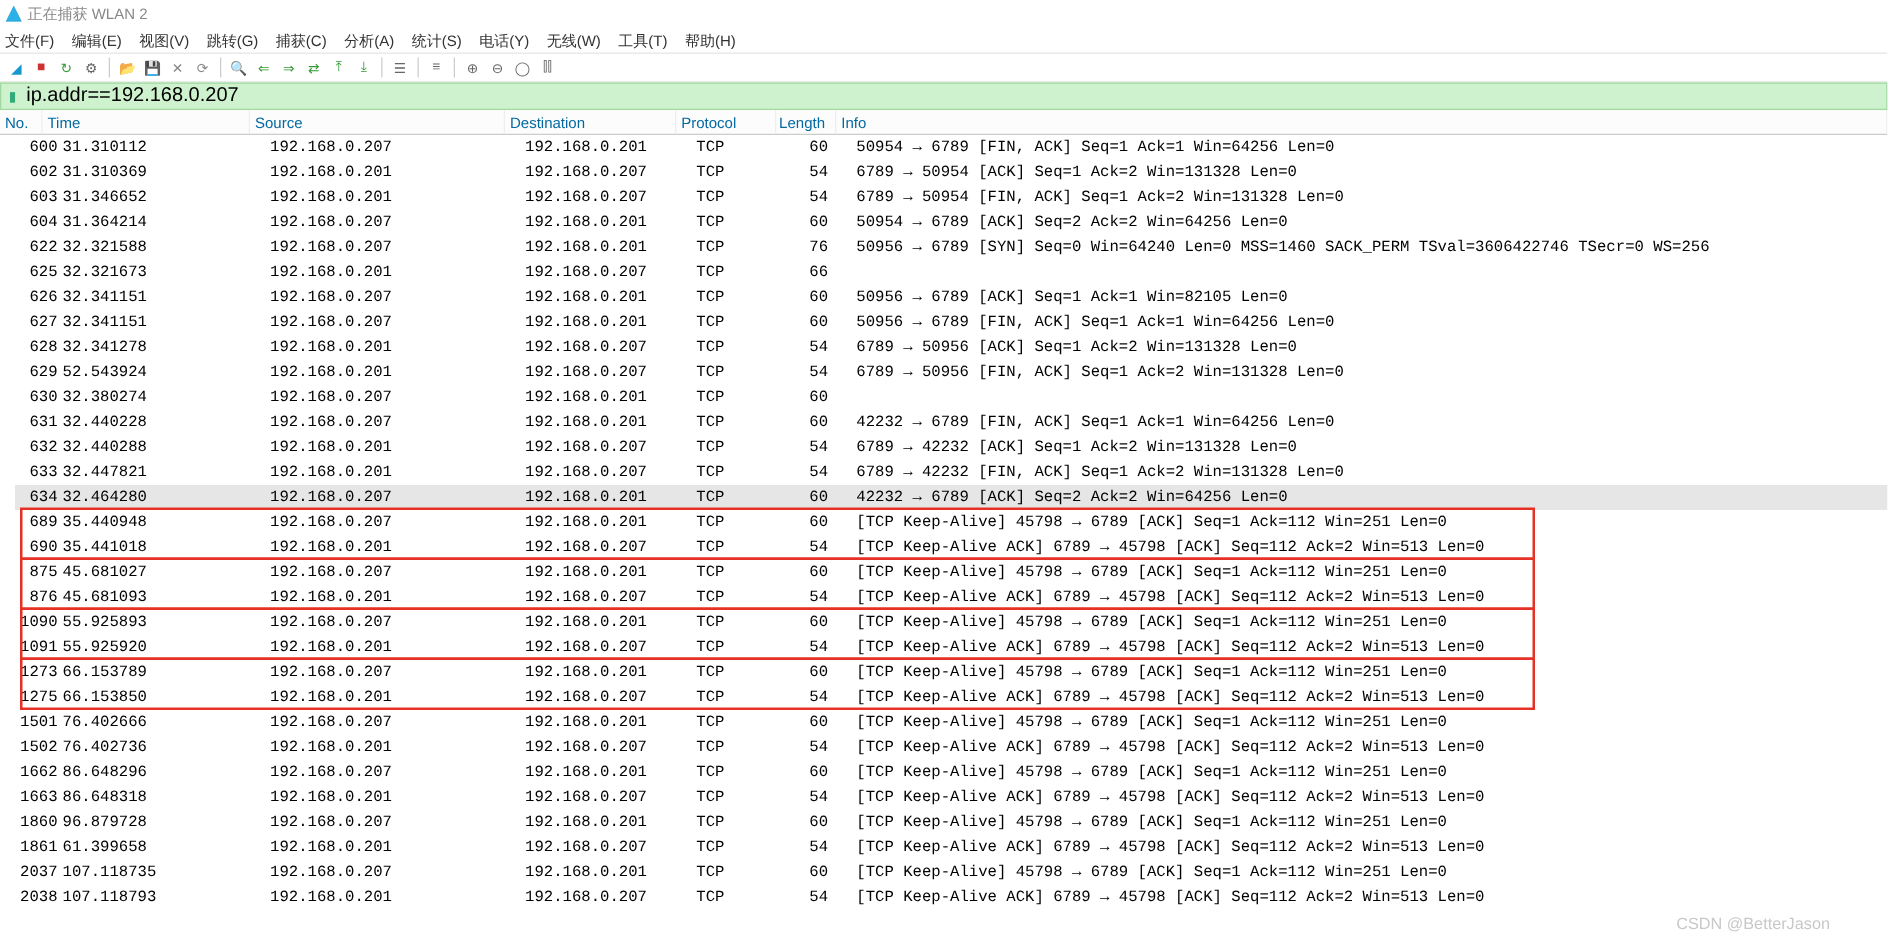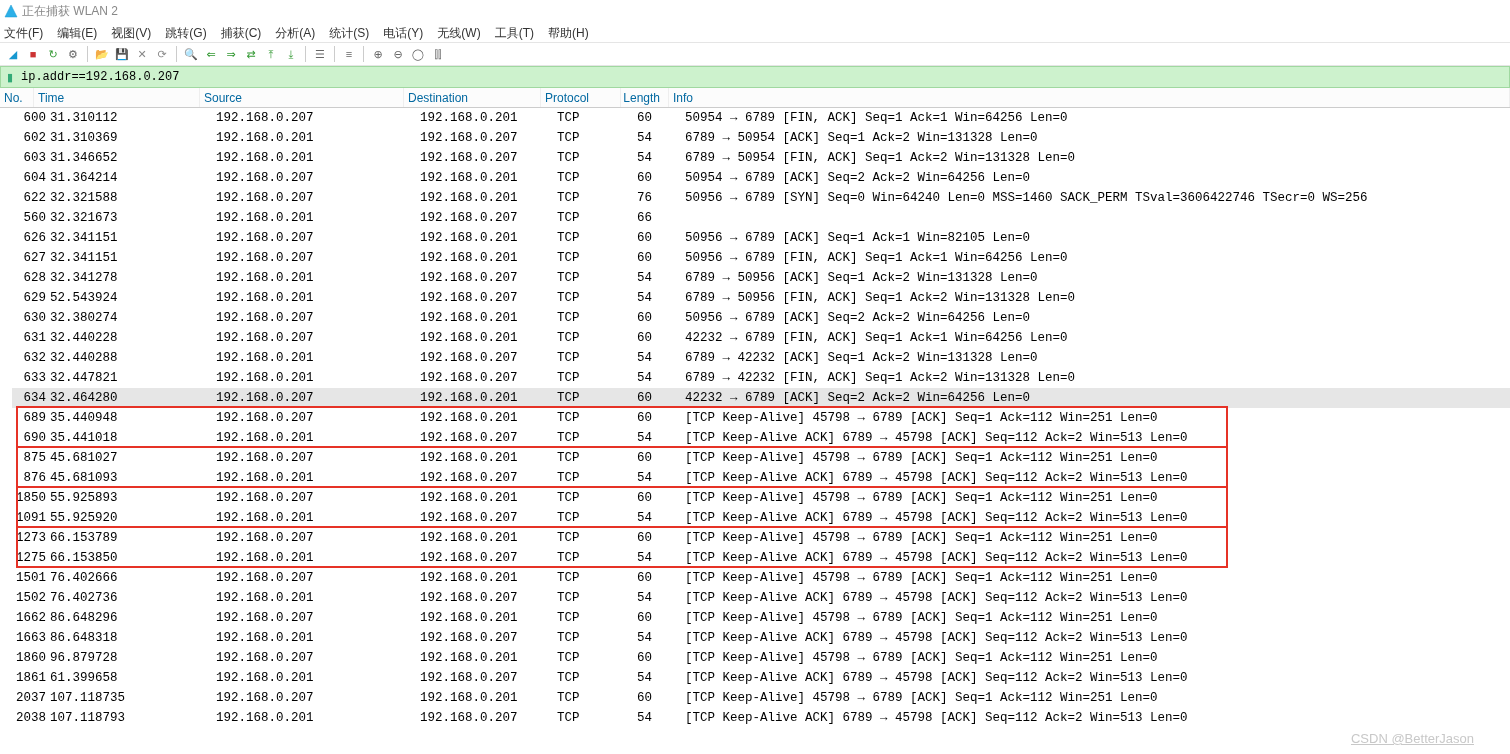--- a/index.html
+++ b/index.html
@@ -6,31 +6,31 @@
 body { font-family:"Microsoft YaHei",Arial,sans-serif; font-size:12px; background:#fff; color:#000; width:1510px; height:754px; overflow:hidden; position:relative; }
 .title-bar { height:22px; display:flex; align-items:center; padding-left:4px; background:#fff; color:#888; font-size:12px; }
 .title-bar .icon { width:14px; height:14px; margin-right:4px; display:inline-flex; align-items:center; justify-content:center; }
 .menu-bar { height:20px; display:flex; align-items:flex-end; padding-left:4px; background:#fff; }
 .menu-bar span { margin-right:14px; color:#333; cursor:default; }
 .toolbar { height:24px; display:flex; align-items:center; padding-left:4px; background:#fff; border-bottom:1px solid #e5e5e5; border-top:1px solid #e5e5e5; gap:2px; }
 .tb-btn { width:18px; height:18px; display:inline-flex; align-items:center; justify-content:center; cursor:pointer; font-size:11px; }
 .tb-sep { width:1px; height:16px; background:#ccc; margin:0 3px; }
 .filter-bar { height:22px; display:flex; align-items:center; background:#cdf2cd; border:1px solid #a0d8a0; }
 .filter-bar .book { width:18px; height:18px; display:inline-flex; align-items:center; justify-content:center; font-size:11px; color:#3a7; }
-.filter-input { flex:1; height:20px; border:none; background:transparent; font-family:Liberation Mono, monospace; font-size:12px; padding-left:2px; outline:none; }
+.filter-input { flex:1; height:20px; border:none; background:transparent; font-family:Liberation Sans, sans-serif; font-size:16px; padding-left:2px; outline:none; }
 .headers { height:20px; display:flex; align-items:center; border-bottom:1px solid #ccc; font-size:12px; color:#0369a1; background:#fcfcfc; }
 .headers > div { padding-left:4px; border-right:1px solid #eee; height:100%; display:flex; align-items:center; overflow:hidden; }
-.c-no{width:34px}.c-time{width:166px}.c-src{width:204px}.c-dst{width:137px}.c-prot{width:80px}.c-len{width:48px;text-align:left;padding-right:8px;justify-content:flex-end}.c-info{flex:1}
+.c-no{width:34px}.c-time{width:166px}.c-src{width:204px}.c-dst{width:137px}.c-prot{width:80px}.c-len{width:48px;text-align:center;padding-right:8px;justify-content:flex-end}.c-info{flex:1}
 .packet-list { font-family:Consolas,"Courier New",monospace; font-size:12.5px; line-height:20px; position:relative; }
 .row { display:flex; height:20px; align-items:center; white-space:pre;margin-left:12px; }
 .row.sel { background:#e6e6e6; }
 .row > div { padding-left:4px; overflow:hidden; }
 .c-infov{flex:1}
 .red-box { position:absolute; border:2px solid #e63226; pointer-events:none; left:16px; width:1212px; }
-.watermark { position:absolute; right:36px; bottom:8px; color:#c8c8c8; font-size:13px; font-family:Arial,sans-serif;text-decoration:underline; }
+.watermark { position:absolute; right:46px; bottom:8px; color:#c8c8c8; font-size:13px; font-family:Arial,sans-serif; }
 </style>
 </head>
 <body>
 
 <div class="title-bar">
   <span class="icon">
     <svg width="14" height="14" viewBox="0 0 14 14">
         <path d="M7 1 L13 13 L1 13 Z" fill="#2cb0e8" stroke="#1898d0" stroke-width="0.5"></path>
       </svg>
   </span>
@@ -93,35 +93,35 @@
   <div class="c-len">Length</div>
   <div class="c-info">Info</div>
 </div>
 
 <div class="packet-list" id="packet-list">
     <div class="row"><div class="c-no"> 600</div><div class="c-time">31.310112</div><div class="c-src">192.168.0.207</div><div class="c-dst">192.168.0.201</div><div class="c-prot">TCP</div><div class="c-len">60</div><div class="c-infov">50954 → 6789 [FIN, ACK] Seq=1 Ack=1 Win=64256 Len=0</div></div>
     <div class="row"><div class="c-no"> 602</div><div class="c-time">31.310369</div><div class="c-src">192.168.0.201</div><div class="c-dst">192.168.0.207</div><div class="c-prot">TCP</div><div class="c-len">54</div><div class="c-infov">6789 → 50954 [ACK] Seq=1 Ack=2 Win=131328 Len=0</div></div>
     <div class="row"><div class="c-no"> 603</div><div class="c-time">31.346652</div><div class="c-src">192.168.0.201</div><div class="c-dst">192.168.0.207</div><div class="c-prot">TCP</div><div class="c-len">54</div><div class="c-infov">6789 → 50954 [FIN, ACK] Seq=1 Ack=2 Win=131328 Len=0</div></div>
     <div class="row"><div class="c-no"> 604</div><div class="c-time">31.364214</div><div class="c-src">192.168.0.207</div><div class="c-dst">192.168.0.201</div><div class="c-prot">TCP</div><div class="c-len">60</div><div class="c-infov">50954 → 6789 [ACK] Seq=2 Ack=2 Win=64256 Len=0</div></div>
     <div class="row"><div class="c-no"> 622</div><div class="c-time">32.321588</div><div class="c-src">192.168.0.207</div><div class="c-dst">192.168.0.201</div><div class="c-prot">TCP</div><div class="c-len">76</div><div class="c-infov">50956 → 6789 [SYN] Seq=0 Win=64240 Len=0 MSS=1460 SACK_PERM TSval=3606422746 TSecr=0 WS=256</div></div>
-    <div class="row"><div class="c-no"> 560</div><div class="c-time">32.321673</div><div class="c-src">192.168.0.201</div><div class="c-dst">192.168.0.207</div><div class="c-prot">TCP</div><div class="c-len">66</div></div>
+    <div class="row"><div class="c-no"> 625</div><div class="c-time">32.321673</div><div class="c-src">192.168.0.201</div><div class="c-dst">192.168.0.207</div><div class="c-prot">TCP</div><div class="c-len">66</div></div>
     <div class="row"><div class="c-no"> 626</div><div class="c-time">32.341151</div><div class="c-src">192.168.0.207</div><div class="c-dst">192.168.0.201</div><div class="c-prot">TCP</div><div class="c-len">60</div><div class="c-infov">50956 → 6789 [ACK] Seq=1 Ack=1 Win=82105 Len=0</div></div>
     <div class="row"><div class="c-no"> 627</div><div class="c-time">32.341151</div><div class="c-src">192.168.0.207</div><div class="c-dst">192.168.0.201</div><div class="c-prot">TCP</div><div class="c-len">60</div><div class="c-infov">50956 → 6789 [FIN, ACK] Seq=1 Ack=1 Win=64256 Len=0</div></div>
     <div class="row"><div class="c-no"> 628</div><div class="c-time">32.341278</div><div class="c-src">192.168.0.201</div><div class="c-dst">192.168.0.207</div><div class="c-prot">TCP</div><div class="c-len">54</div><div class="c-infov">6789 → 50956 [ACK] Seq=1 Ack=2 Win=131328 Len=0</div></div>
     <div class="row"><div class="c-no"> 629</div><div class="c-time">52.543924</div><div class="c-src">192.168.0.201</div><div class="c-dst">192.168.0.207</div><div class="c-prot">TCP</div><div class="c-len">54</div><div class="c-infov">6789 → 50956 [FIN, ACK] Seq=1 Ack=2 Win=131328 Len=0</div></div>
-    <div class="row"><div class="c-no"> 630</div><div class="c-time">32.380274</div><div class="c-src">192.168.0.207</div><div class="c-dst">192.168.0.201</div><div class="c-prot">TCP</div><div class="c-len">60</div><div class="c-infov">50956 → 6789 [ACK] Seq=2 Ack=2 Win=64256 Len=0</div></div>
+    <div class="row"><div class="c-no"> 630</div><div class="c-time">32.380274</div><div class="c-src">192.168.0.207</div><div class="c-dst">192.168.0.201</div><div class="c-prot">TCP</div><div class="c-len">60</div></div>
     <div class="row"><div class="c-no"> 631</div><div class="c-time">32.440228</div><div class="c-src">192.168.0.207</div><div class="c-dst">192.168.0.201</div><div class="c-prot">TCP</div><div class="c-len">60</div><div class="c-infov">42232 → 6789 [FIN, ACK] Seq=1 Ack=1 Win=64256 Len=0</div></div>
     <div class="row"><div class="c-no"> 632</div><div class="c-time">32.440288</div><div class="c-src">192.168.0.201</div><div class="c-dst">192.168.0.207</div><div class="c-prot">TCP</div><div class="c-len">54</div><div class="c-infov">6789 → 42232 [ACK] Seq=1 Ack=2 Win=131328 Len=0</div></div>
     <div class="row"><div class="c-no"> 633</div><div class="c-time">32.447821</div><div class="c-src">192.168.0.201</div><div class="c-dst">192.168.0.207</div><div class="c-prot">TCP</div><div class="c-len">54</div><div class="c-infov">6789 → 42232 [FIN, ACK] Seq=1 Ack=2 Win=131328 Len=0</div></div>
     <div class="row sel"><div class="c-no"> 634</div><div class="c-time">32.464280</div><div class="c-src">192.168.0.207</div><div class="c-dst">192.168.0.201</div><div class="c-prot">TCP</div><div class="c-len">60</div><div class="c-infov">42232 → 6789 [ACK] Seq=2 Ack=2 Win=64256 Len=0</div></div>
     <div class="row"><div class="c-no"> 689</div><div class="c-time">35.440948</div><div class="c-src">192.168.0.207</div><div class="c-dst">192.168.0.201</div><div class="c-prot">TCP</div><div class="c-len">60</div><div class="c-infov">[TCP Keep-Alive] 45798 → 6789 [ACK] Seq=1 Ack=112 Win=251 Len=0</div></div>
     <div class="row"><div class="c-no"> 690</div><div class="c-time">35.441018</div><div class="c-src">192.168.0.201</div><div class="c-dst">192.168.0.207</div><div class="c-prot">TCP</div><div class="c-len">54</div><div class="c-infov">[TCP Keep-Alive ACK] 6789 → 45798 [ACK] Seq=112 Ack=2 Win=513 Len=0</div></div>
     <div class="row"><div class="c-no"> 875</div><div class="c-time">45.681027</div><div class="c-src">192.168.0.207</div><div class="c-dst">192.168.0.201</div><div class="c-prot">TCP</div><div class="c-len">60</div><div class="c-infov">[TCP Keep-Alive] 45798 → 6789 [ACK] Seq=1 Ack=112 Win=251 Len=0</div></div>
     <div class="row"><div class="c-no"> 876</div><div class="c-time">45.681093</div><div class="c-src">192.168.0.201</div><div class="c-dst">192.168.0.207</div><div class="c-prot">TCP</div><div class="c-len">54</div><div class="c-infov">[TCP Keep-Alive ACK] 6789 → 45798 [ACK] Seq=112 Ack=2 Win=513 Len=0</div></div>
-    <div class="row"><div class="c-no">1850</div><div class="c-time">55.925893</div><div class="c-src">192.168.0.207</div><div class="c-dst">192.168.0.201</div><div class="c-prot">TCP</div><div class="c-len">60</div><div class="c-infov">[TCP Keep-Alive] 45798 → 6789 [ACK] Seq=1 Ack=112 Win=251 Len=0</div></div>
+    <div class="row"><div class="c-no">1090</div><div class="c-time">55.925893</div><div class="c-src">192.168.0.207</div><div class="c-dst">192.168.0.201</div><div class="c-prot">TCP</div><div class="c-len">60</div><div class="c-infov">[TCP Keep-Alive] 45798 → 6789 [ACK] Seq=1 Ack=112 Win=251 Len=0</div></div>
     <div class="row"><div class="c-no">1091</div><div class="c-time">55.925920</div><div class="c-src">192.168.0.201</div><div class="c-dst">192.168.0.207</div><div class="c-prot">TCP</div><div class="c-len">54</div><div class="c-infov">[TCP Keep-Alive ACK] 6789 → 45798 [ACK] Seq=112 Ack=2 Win=513 Len=0</div></div>
     <div class="row"><div class="c-no">1273</div><div class="c-time">66.153789</div><div class="c-src">192.168.0.207</div><div class="c-dst">192.168.0.201</div><div class="c-prot">TCP</div><div class="c-len">60</div><div class="c-infov">[TCP Keep-Alive] 45798 → 6789 [ACK] Seq=1 Ack=112 Win=251 Len=0</div></div>
     <div class="row"><div class="c-no">1275</div><div class="c-time">66.153850</div><div class="c-src">192.168.0.201</div><div class="c-dst">192.168.0.207</div><div class="c-prot">TCP</div><div class="c-len">54</div><div class="c-infov">[TCP Keep-Alive ACK] 6789 → 45798 [ACK] Seq=112 Ack=2 Win=513 Len=0</div></div>
     <div class="row"><div class="c-no">1501</div><div class="c-time">76.402666</div><div class="c-src">192.168.0.207</div><div class="c-dst">192.168.0.201</div><div class="c-prot">TCP</div><div class="c-len">60</div><div class="c-infov">[TCP Keep-Alive] 45798 → 6789 [ACK] Seq=1 Ack=112 Win=251 Len=0</div></div>
     <div class="row"><div class="c-no">1502</div><div class="c-time">76.402736</div><div class="c-src">192.168.0.201</div><div class="c-dst">192.168.0.207</div><div class="c-prot">TCP</div><div class="c-len">54</div><div class="c-infov">[TCP Keep-Alive ACK] 6789 → 45798 [ACK] Seq=112 Ack=2 Win=513 Len=0</div></div>
     <div class="row"><div class="c-no">1662</div><div class="c-time">86.648296</div><div class="c-src">192.168.0.207</div><div class="c-dst">192.168.0.201</div><div class="c-prot">TCP</div><div class="c-len">60</div><div class="c-infov">[TCP Keep-Alive] 45798 → 6789 [ACK] Seq=1 Ack=112 Win=251 Len=0</div></div>
     <div class="row"><div class="c-no">1663</div><div class="c-time">86.648318</div><div class="c-src">192.168.0.201</div><div class="c-dst">192.168.0.207</div><div class="c-prot">TCP</div><div class="c-len">54</div><div class="c-infov">[TCP Keep-Alive ACK] 6789 → 45798 [ACK] Seq=112 Ack=2 Win=513 Len=0</div></div>
     <div class="row"><div class="c-no">1860</div><div class="c-time">96.879728</div><div class="c-src">192.168.0.207</div><div class="c-dst">192.168.0.201</div><div class="c-prot">TCP</div><div class="c-len">60</div><div class="c-infov">[TCP Keep-Alive] 45798 → 6789 [ACK] Seq=1 Ack=112 Win=251 Len=0</div></div>
     <div class="row"><div class="c-no">1861</div><div class="c-time">61.399658</div><div class="c-src">192.168.0.201</div><div class="c-dst">192.168.0.207</div><div class="c-prot">TCP</div><div class="c-len">54</div><div class="c-infov">[TCP Keep-Alive ACK] 6789 → 45798 [ACK] Seq=112 Ack=2 Win=513 Len=0</div></div>
     <div class="row"><div class="c-no">2037</div><div class="c-time">107.118735</div><div class="c-src">192.168.0.207</div><div class="c-dst">192.168.0.201</div><div class="c-prot">TCP</div><div class="c-len">60</div><div class="c-infov">[TCP Keep-Alive] 45798 → 6789 [ACK] Seq=1 Ack=112 Win=251 Len=0</div></div>

